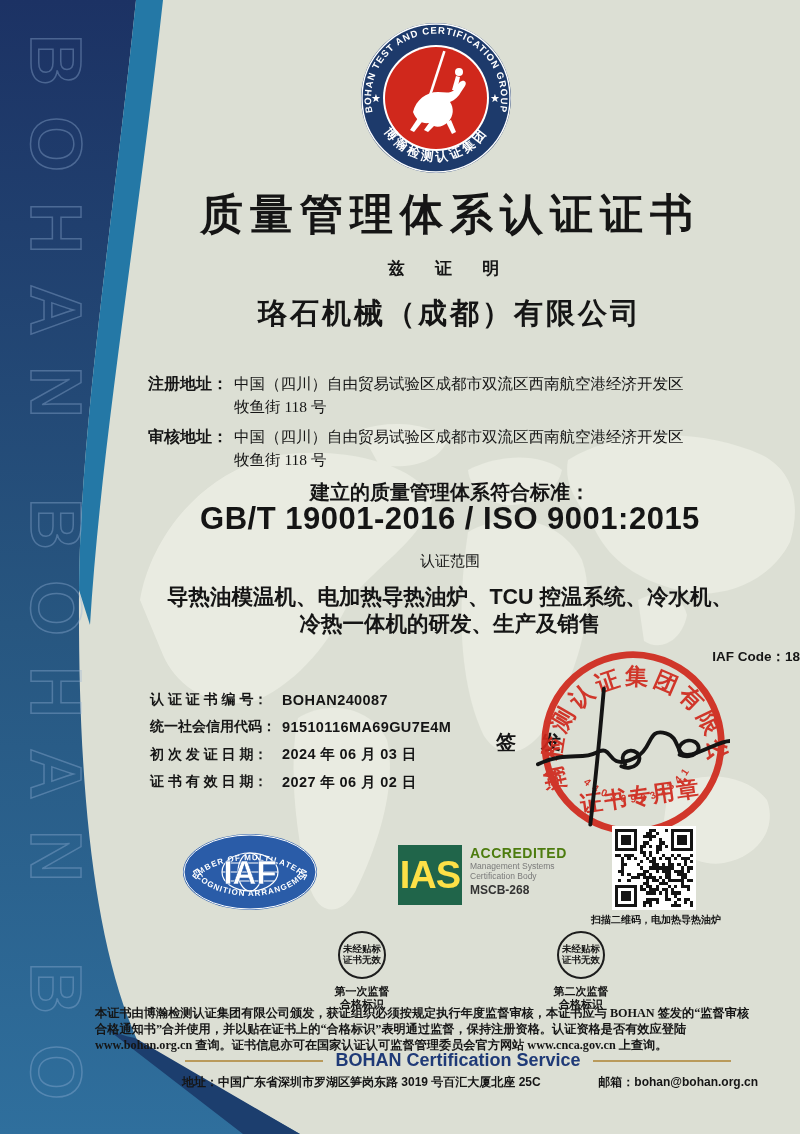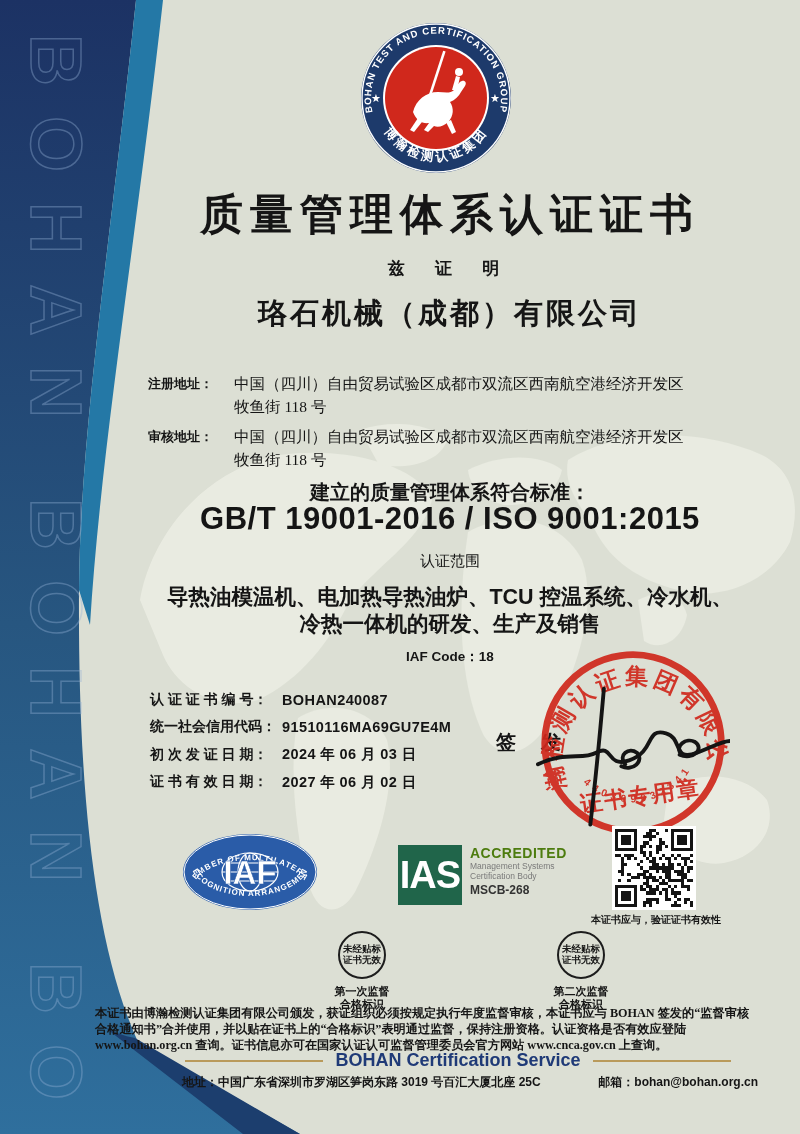--- a/index.html
+++ b/index.html
@@ -28,51 +28,51 @@
     font-size:43px; font-weight:700; letter-spacing:7px; }
   .attest { left:100px; right:0; top:257px; text-align:center;
     font-size:17px; font-weight:700; letter-spacing:13px; }
   .company { left:100px; right:0; top:294px; text-align:center;
     font-size:29px; letter-spacing:3px; font-weight:600; }
 
   
   .addr-block { left:148px; top:372px; width:580px; }
   .addr-row { display:flex; margin-bottom:7px; }
   .addr-label { width:86px; flex:none; font-family:"Liberation Sans","DejaVu Sans",sans-serif;
-    font-weight:700; font-size:13px; line-height:23px; }
+    font-weight:700; font-size:16px; line-height:23px; }
   .addr-value { font-size:15.5px; line-height:23px; white-space:pre-line; }
 
   
   .std-intro { left:100px; right:0; top:479px; text-align:center;
     font-family:"Liberation Sans","DejaVu Sans",sans-serif; font-weight:700; font-size:20px; }
   .std-code { left:100px; right:0; top:501px; text-align:center;
     font-family:"Liberation Sans","DejaVu Sans",sans-serif; font-weight:700; font-size:31px; letter-spacing:.5px; }
   .scope-label { left:100px; right:0; top:552px; text-align:center;
     font-family:"Liberation Sans","DejaVu Sans",sans-serif; font-size:15px; }
   .scope-text { left:100px; right:0; top:584px; text-align:center;
     font-family:"Liberation Sans","DejaVu Sans",sans-serif; font-weight:700;
     font-size:21.5px; line-height:27px; white-space:pre-line; }
-  .iaf-code { left:100px; right:0; top:648px; text-align:center;
+  .iaf-code { left:100px; right:0; top:648px; text-align:right;
     font-family:"Liberation Sans","DejaVu Sans",sans-serif; font-weight:700; font-size:13.5px; }
 
   
   .details { left:150px; top:686px; }
   .det-row { display:flex; height:27.5px; align-items:center; }
   .det-label { width:132px; flex:none; font-family:"Liberation Sans","DejaVu Sans",sans-serif;
     font-weight:700; font-size:14px; }
   .det-value { font-family:"Liberation Sans","DejaVu Sans",sans-serif;
     font-weight:700; font-size:14.5px; letter-spacing:.4px; }
   .sign-label { left:496px; top:729px; font-size:20px; font-weight:600; letter-spacing:10px; }
 
   .stamp-wrap { left:536px; top:646px; width:194px; height:194px; }
 
   
   .iaf-wrap { left:180px; top:831px; width:140px; height:82px; }
   .ias-wrap { left:398px; top:845px; display:flex; align-items:flex-start; }
-  .ias-square { width:64px; height:60px; background:#20654a; color:#ffffff;
+  .ias-square { width:64px; height:60px; background:#20654a; color:#fde047;
     font-family:"Liberation Sans","DejaVu Sans",sans-serif; font-weight:800; font-size:38px;
     display:flex; align-items:center; justify-content:center; letter-spacing:-1px; }
   .ias-text { margin-left:8px; font-family:"Liberation Sans","DejaVu Sans",sans-serif; }
   .ias-accredited { font-weight:800; font-size:14px; color:#4d7c0f; letter-spacing:.5px; }
   .ias-sub { font-size:8.5px; color:#7a7a7a; line-height:10px; }
   .ias-code { font-size:12px; color:#333; margin-top:2px; font-weight:600; }
 
   .qr-wrap { left:612px; top:826px; width:84px; height:84px; background:#fff; padding:3px; }
   .qr-caption { left:586px; top:913px; width:140px; text-align:center;
     font-size:10px; font-weight:700; }
@@ -456,21 +456,21 @@
         <rect x="1" y="1" width="5" height="5" fill="#ffffff"></rect>
         <rect x="2" y="2" width="3" height="3" fill="#141414"></rect>
         <rect x="18" y="0" width="7" height="7" fill="#141414"></rect>
         <rect x="19" y="1" width="5" height="5" fill="#ffffff"></rect>
         <rect x="20" y="2" width="3" height="3" fill="#141414"></rect>
         <rect x="0" y="18" width="7" height="7" fill="#141414"></rect>
         <rect x="1" y="19" width="5" height="5" fill="#ffffff"></rect>
         <rect x="2" y="20" width="3" height="3" fill="#141414"></rect>
       </svg>
   </div>
-  <div class="abs qr-caption">本证书应与，验证证书有效性</div>
+  <div class="abs qr-caption">扫描二维码，电加热导热油炉</div>
 
   <div class="abs badge badge-1">
     <div class="badge-circle">未经贴标
 证书无效</div>
     <div class="badge-label">第一次监督
 合格标识</div>
   </div>
   <div class="abs badge badge-2">
     <div class="badge-circle">未经贴标
 证书无效</div>

